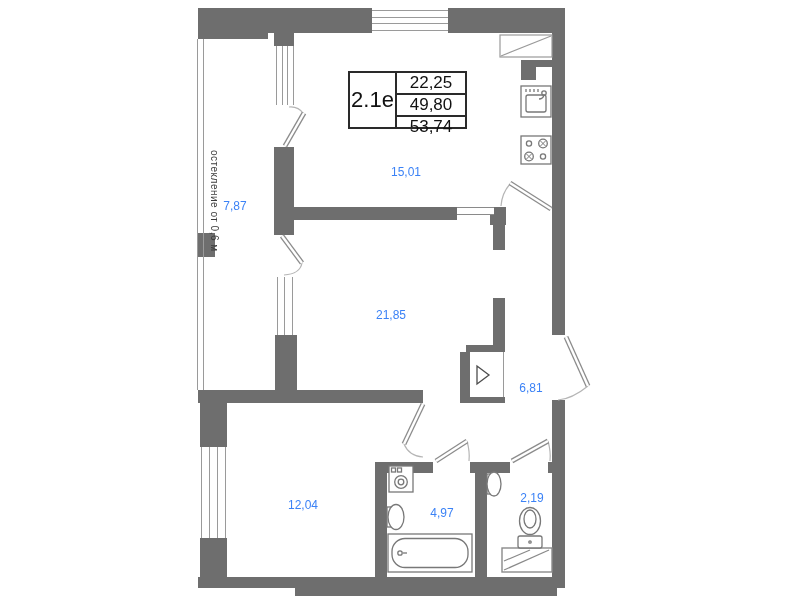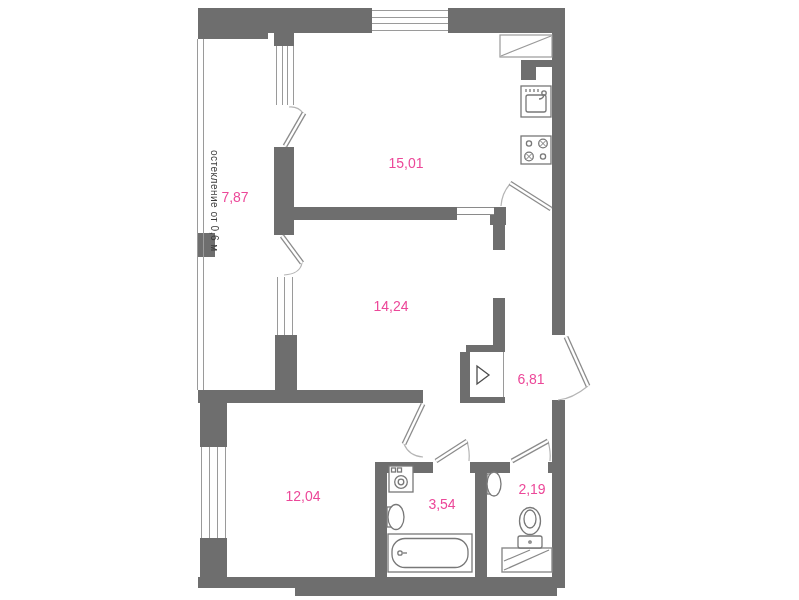--- a/index.html
+++ b/index.html
@@ -3,21 +3,21 @@
 <meta charset="utf-8">
 <style>
   html,body{margin:0;padding:0;background:#ffffff;}
   .canvas{position:relative;width:799px;height:600px;background:#ffffff;overflow:hidden;
           font-family:"Liberation Sans","DejaVu Sans",sans-serif;}
   .wl{position:absolute;background:#6e6e6e;}
   .thin{position:absolute;background:#9a9a9a;}
   .halfwall{position:absolute;background:#ffffff;border-top:1px solid #8a8a8a;border-bottom:1px solid #8a8a8a;}
   .win-h{position:absolute;background:repeating-linear-gradient(to bottom,#9a9a9a 0,#9a9a9a 1px,#ffffff 1px,#ffffff 6.6px);}
   .win-v{position:absolute;}
-  .room-label{position:absolute;transform:translate(-50%,-50%);font-size:14px;color:#ec4899;white-space:nowrap;}
+  .room-label{position:absolute;transform:translate(-50%,-50%);font-size:12px;color:#3b82f6;white-space:nowrap;margin-top:9px;}
   .glaze-note{position:absolute;writing-mode:vertical-rl;font-size:10px;color:#3c3c3c;letter-spacing:.5px;white-space:nowrap;}
   .info-table{position:absolute;left:348px;top:71px;width:115px;height:54px;border:2px solid #2a2a2a;
               background:#fff;display:flex;}
   .it-unit{width:45px;border-right:2px solid #2a2a2a;display:flex;align-items:center;justify-content:center;
            font-size:22px;color:#111;}
   .it-rows{flex:1;display:flex;flex-direction:column;}
   .it-row{flex:1;border-bottom:2px solid #2a2a2a;display:flex;align-items:center;justify-content:center;
           font-size:17px;color:#111;}
   .it-row:last-child{border-bottom:none;}
   svg.overlay{position:absolute;left:0;top:0;pointer-events:none;}
@@ -172,24 +172,32 @@
       <ellipse cx="530" cy="519" rx="6" ry="9"></ellipse>
       <rect x="518" y="536" width="24" height="12" rx="2" fill="#ffffff"></rect>
       <circle cx="530" cy="542" r="1.2"></circle>
     </g>
 
     <g>
       <polygon points="477,366 477,384 489,375" fill="#ffffff" stroke="#4d4d4d" stroke-width="1.3"></polygon>
     </g>
   </svg>
 
+  <div class="info-table">
+    <div class="it-unit">2.1е</div>
+    <div class="it-rows">
+      <div class="it-row">22,25</div>
+      <div class="it-row">49,80</div>
+      <div class="it-row">53,74</div>
+    </div>
+  </div>
 
   <div class="room-label" style="left:406px;top:163px;">15,01</div>
   <div class="room-label" style="left:235px;top:197px;">7,87</div>
-  <div class="room-label" style="left:391px;top:306px;">14,24</div>
+  <div class="room-label" style="left:391px;top:306px;">21,85</div>
   <div class="room-label" style="left:531px;top:379px;">6,81</div>
   <div class="room-label" style="left:303px;top:496px;">12,04</div>
-  <div class="room-label" style="left:442px;top:504px;">3,54</div>
+  <div class="room-label" style="left:442px;top:504px;">4,97</div>
   <div class="room-label" style="left:532px;top:489px;">2,19</div>
 
   <div class="glaze-note" style="left:209px;top:150px;height:120px;">остекление от 0,6 м</div>
 
 </div>
 
 </body></html>

